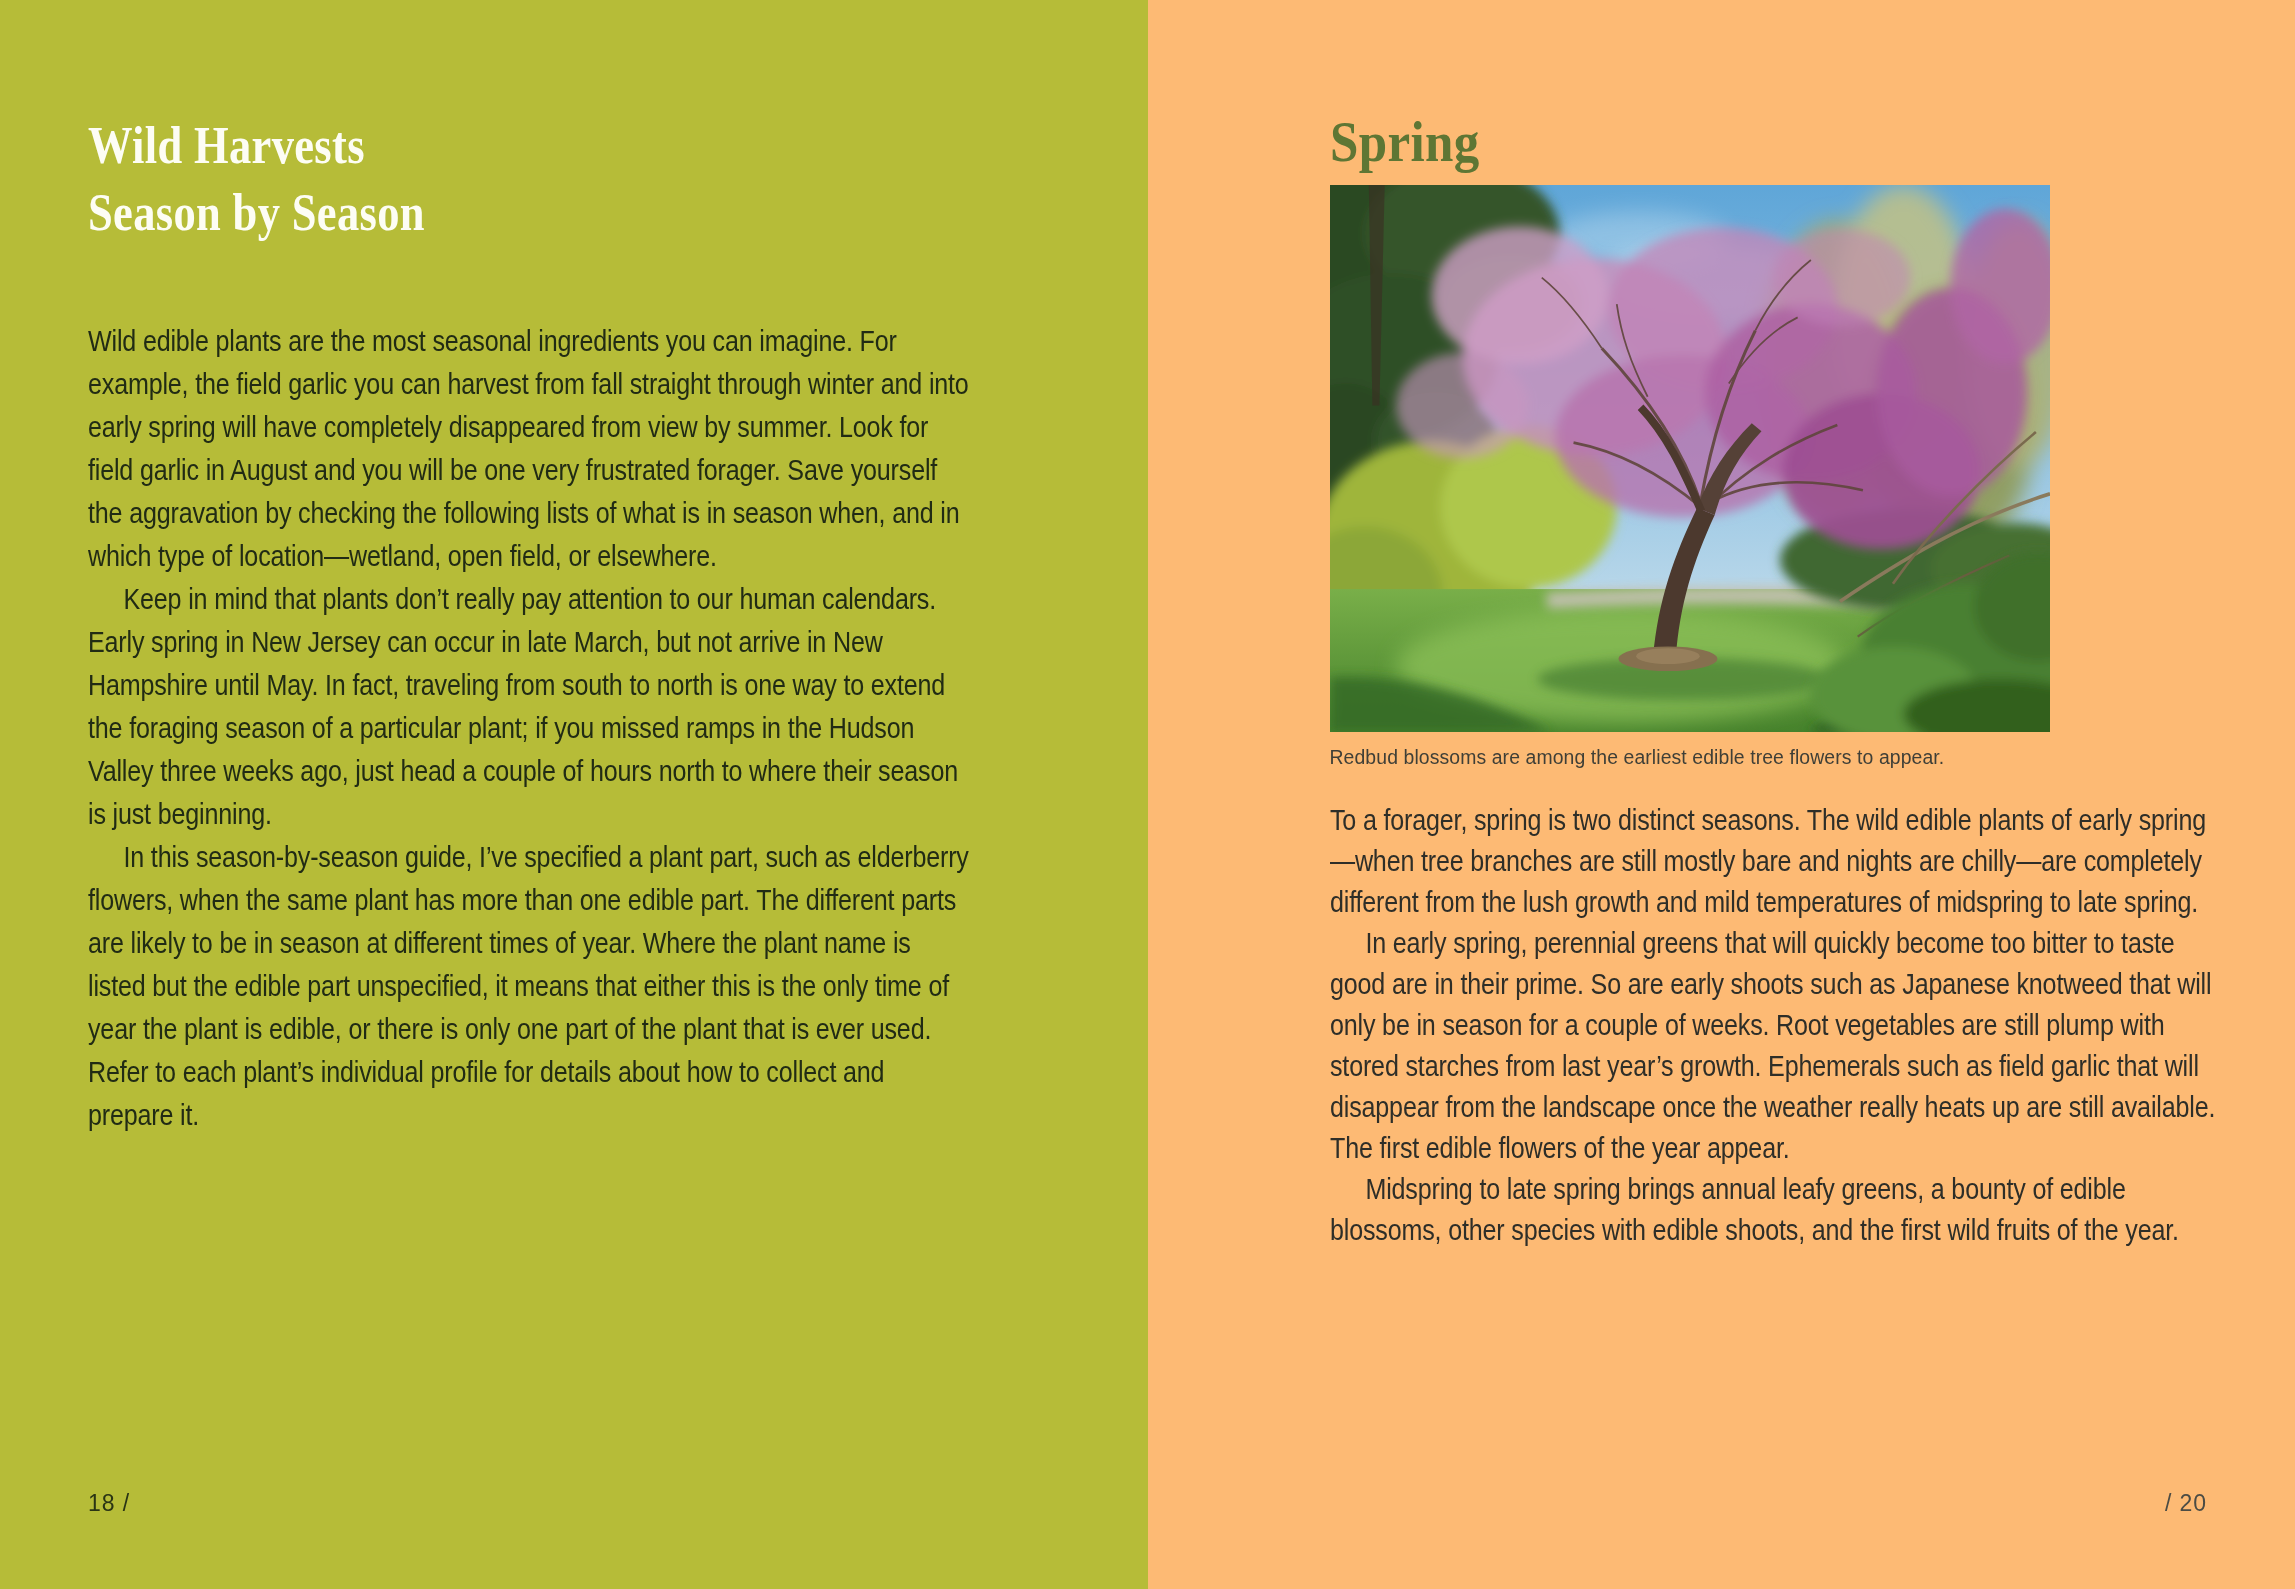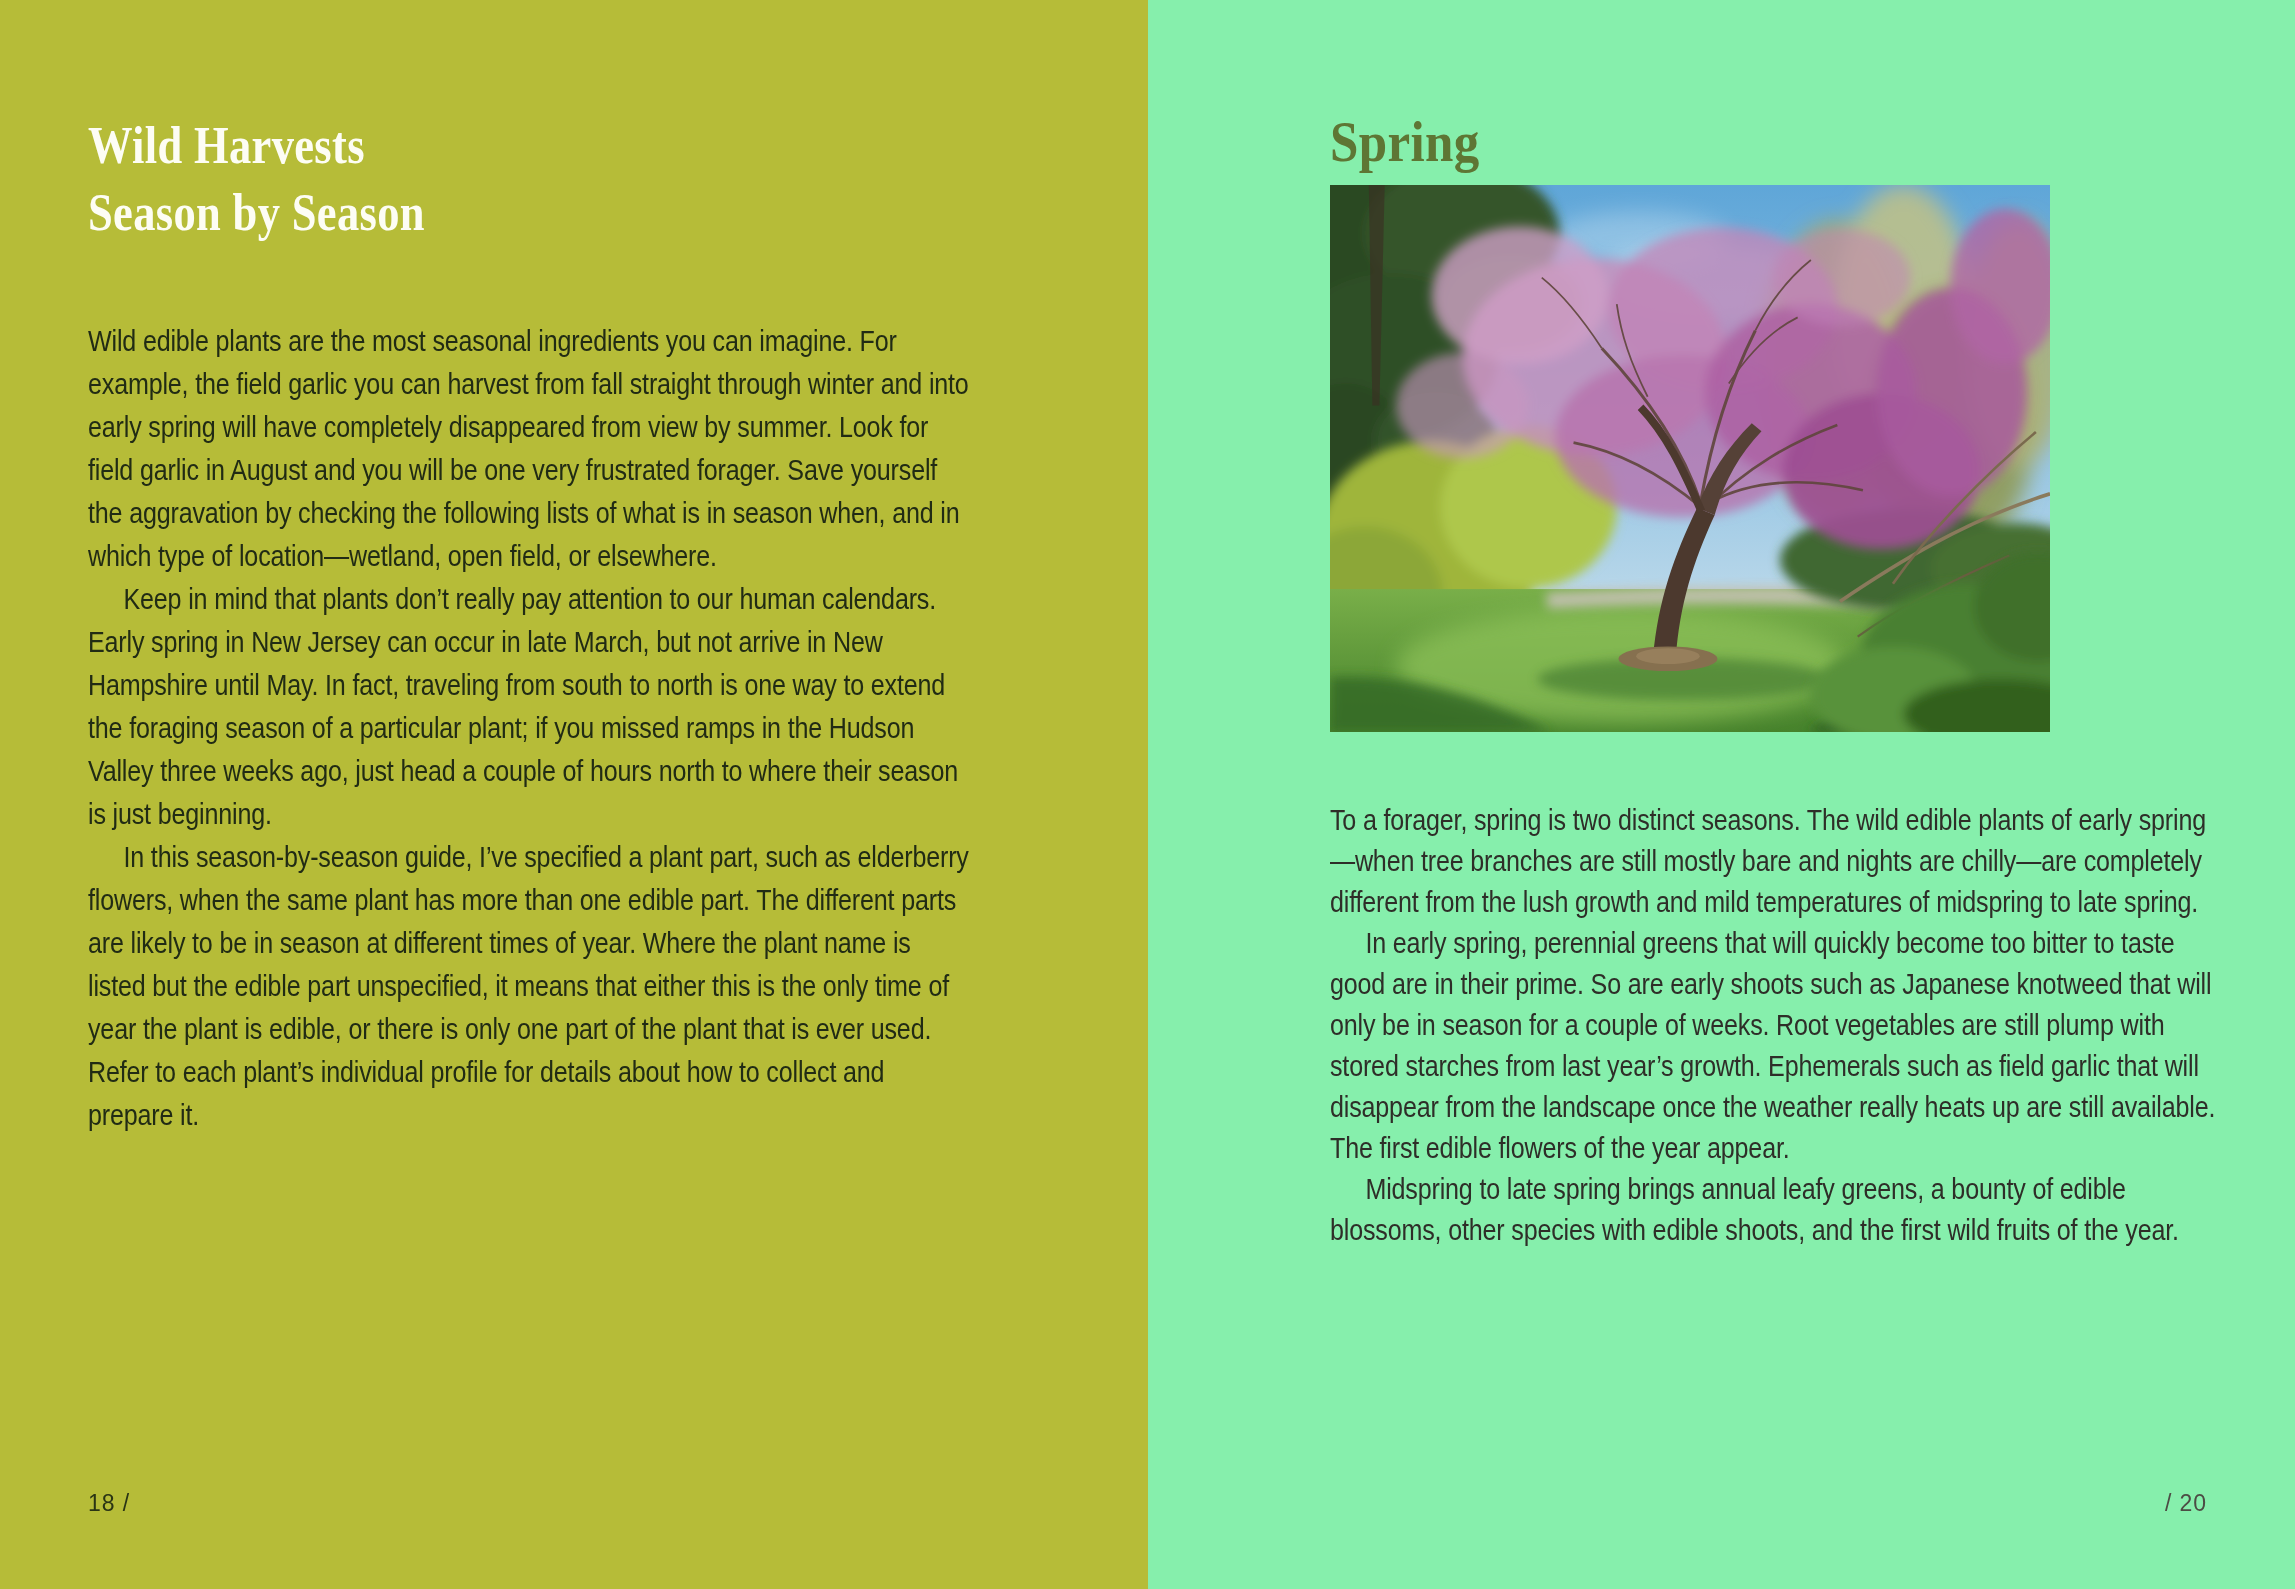--- a/index.html
+++ b/index.html
@@ -4,21 +4,21 @@
 <style>
   html, body { margin: 0; padding: 0; }
   body {
     width: 2295px; height: 1589px; overflow: hidden;
     font-family: "Liberation Sans", "DejaVu Sans", sans-serif;
     background: #dddcd2;
   }
   .spread { width: 2295px; height: 1589px; display: flex; }
   .page { position: relative; width: 1148px; height: 1589px; }
   .page-left  { background: #b6bc38; color: #212b14; }
-  .page-right { background: #86efac; color: #2e2e28; }
+  .page-right { background: #fdba74; color: #2e2e28; }
 
   .title {
     font-family: "Liberation Serif", "DejaVu Serif", serif;
     font-weight: bold;
     transform-origin: 0 0;
     letter-spacing: 0.4px;
   }
   .title-left {
     position: absolute; top: 76px; left: 88px;
     font-size: 53px; line-height: 67px;
@@ -195,20 +195,21 @@
 
         <g filter="url(#soft)">
           <ellipse cx="722" cy="540" rx="122" ry="88" fill="#4a8030"></ellipse>
           <ellipse cx="640" cy="578" rx="95" ry="55" fill="#58923a"></ellipse>
           <ellipse cx="802" cy="478" rx="72" ry="62" fill="#3f6f2b"></ellipse>
           <ellipse cx="760" cy="600" rx="110" ry="40" fill="#31611f"></ellipse>
         </g>
       </svg>
     </figure>
 
+    <div class="photo-caption">Redbud blossoms are among the earliest edible tree flowers to appear.</div>
 
     <div class="body-text body-right">
       <p>To a forager, spring is two distinct seasons. The wild edible plants of early spring—when tree branches are still mostly bare and nights are chilly—are completely different from the lush growth and mild temperatures of midspring to late spring.</p>
       <p class="indent">In early spring, perennial greens that will quickly become too bitter to taste good are in their prime. So are early shoots such as Japanese knotweed that will only be in season for a couple of weeks. Root vegetables are still plump with stored starches from last year’s growth. Ephemerals such as field garlic that will disappear from the landscape once the weather really heats up are still available. The first edible flowers of the year appear.</p>
       <p class="indent">Midspring to late spring brings annual leafy greens, a bounty of edible blossoms, other species with edible shoots, and the first wild fruits of the year.</p>
     </div>
 
     <div class="folio folio-right">/ 20</div>
   </section>
 

